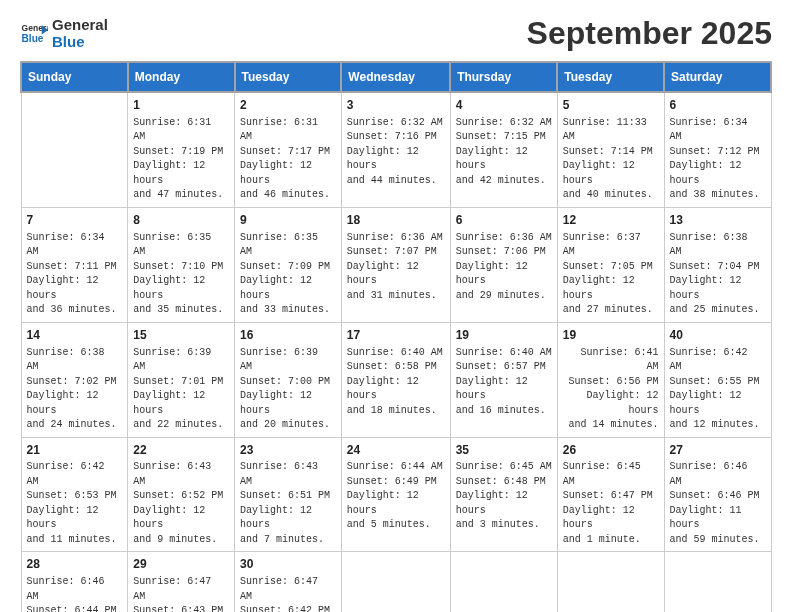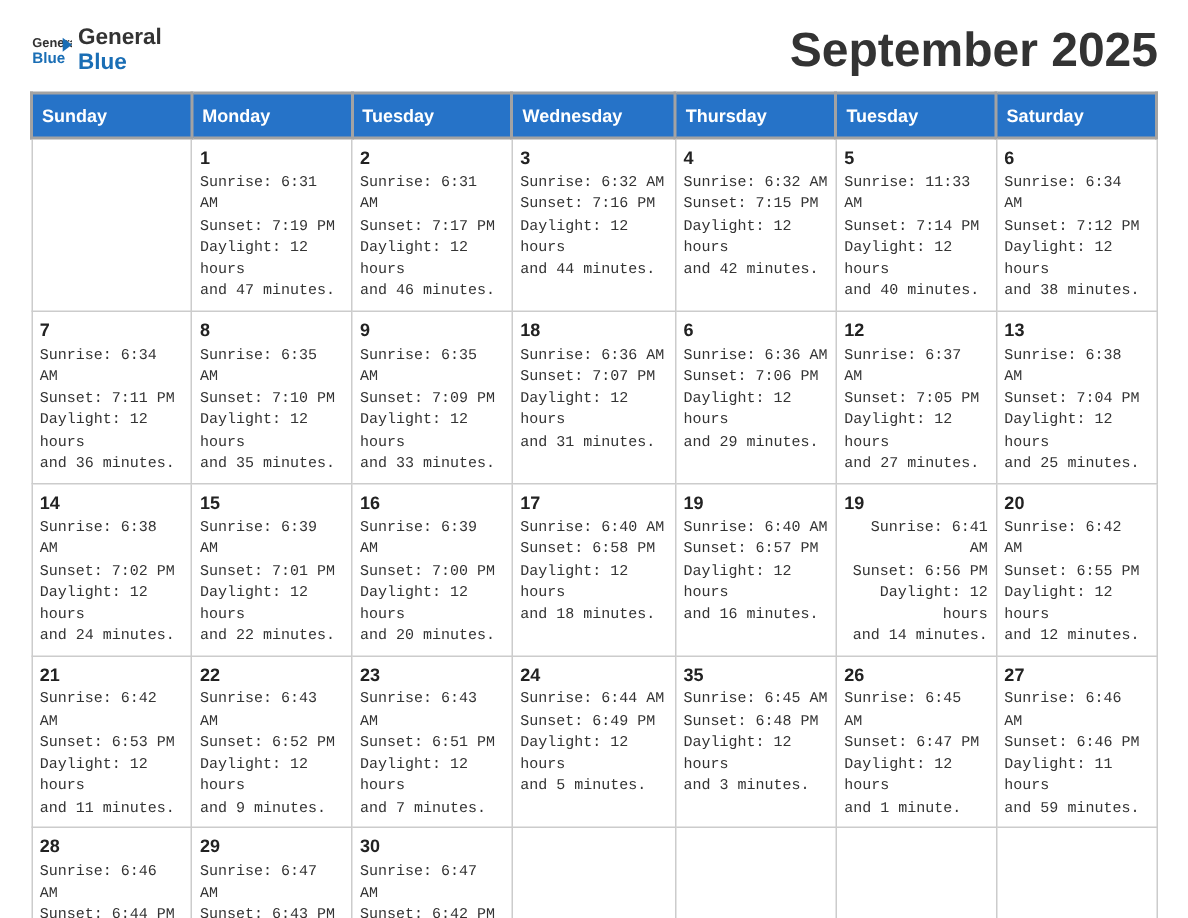--- a/index.html
+++ b/index.html
@@ -257,21 +257,21 @@
 and 16 minutes.</div>
           </td>
           <td>
             <span class="day-num">19</span>
             <div class="day-info" style="white-space: pre-line; text-align: right;">Sunrise: 6:41 AM
 Sunset: 6:56 PM
 Daylight: 12 hours
 and 14 minutes.</div>
           </td>
           <td>
-            <span class="day-num">20</span>
+            <span class="day-num">40</span>
             <div class="day-info" style="white-space: pre-line;">Sunrise: 6:42 AM
 Sunset: 6:55 PM
 Daylight: 12 hours
 and 12 minutes.</div>
           </td>
         </tr>
         <tr>
           <td>
             <span class="day-num">21</span>
             <div class="day-info" style="white-space: pre-line;">Sunrise: 6:42 AM

